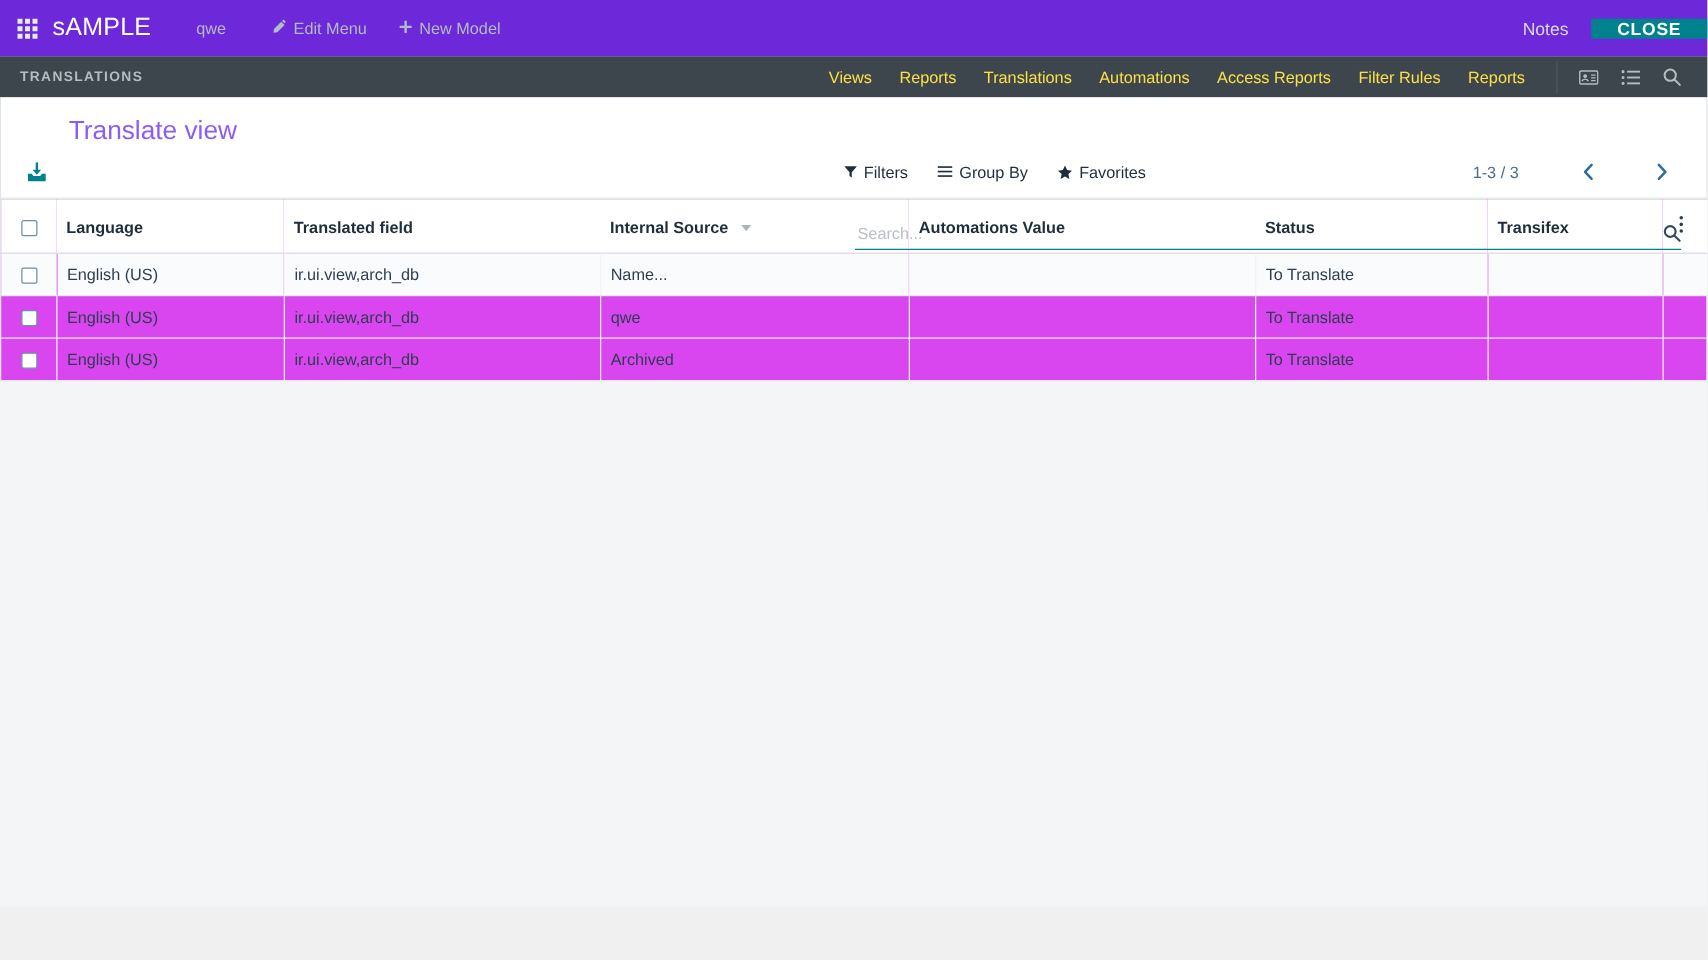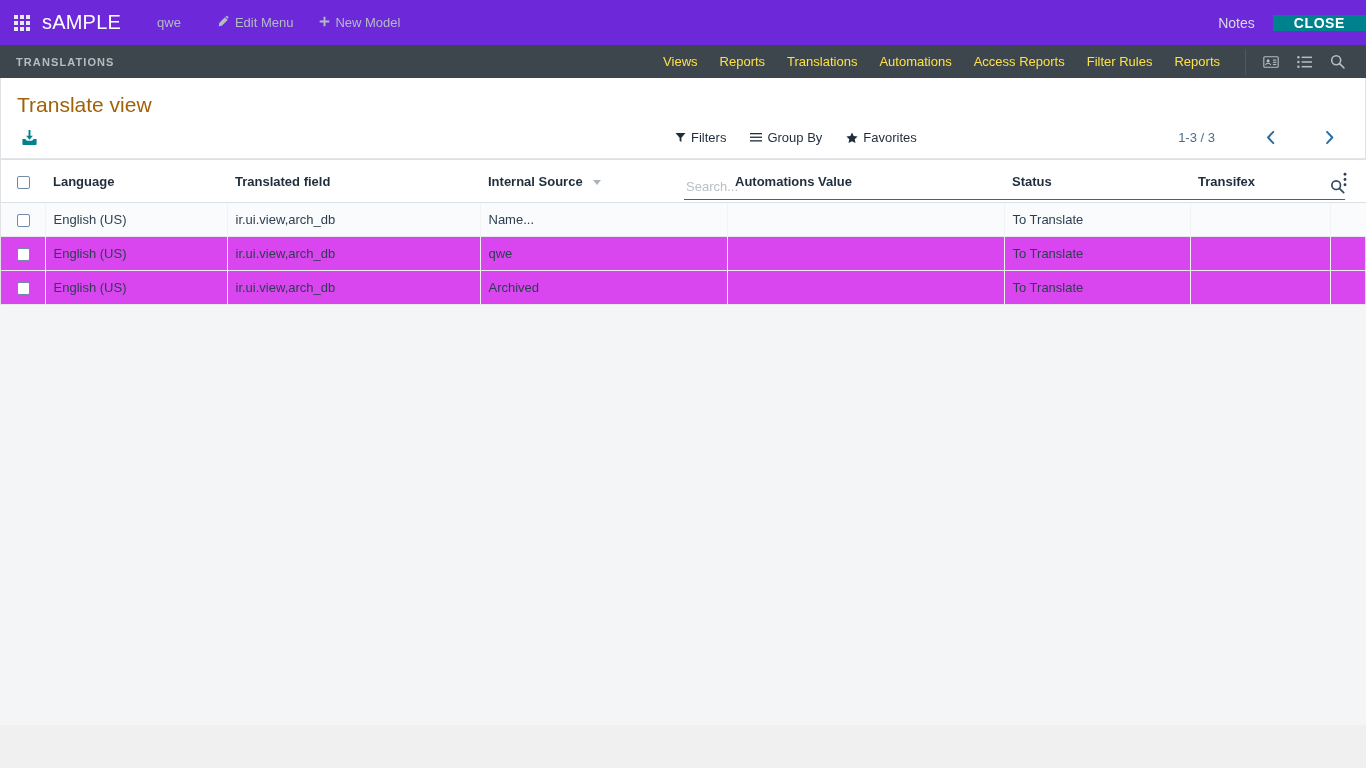--- a/index.html
+++ b/index.html
@@ -144,24 +144,25 @@
     border-bottom: 1px solid #e3e6e8;
   }
   .cp-top {
     display: flex;
     align-items: flex-start;
     padding: 14px 16px 0 16px;
     min-height: 42px;
   }
   .view-title {
     font-size: 21px;
-    color: #a16207;
+    color: #8b5cf6;
     line-height: 26px;
     font-weight: normal;
     white-space: nowrap;
+    margin-left: 38px;
   }
   .searchwrap {
     position: absolute;
     left: 683px;
     right: 20px;
     top: 100px;
   }
   .searchbar {
     display: flex;
     align-items: center;

